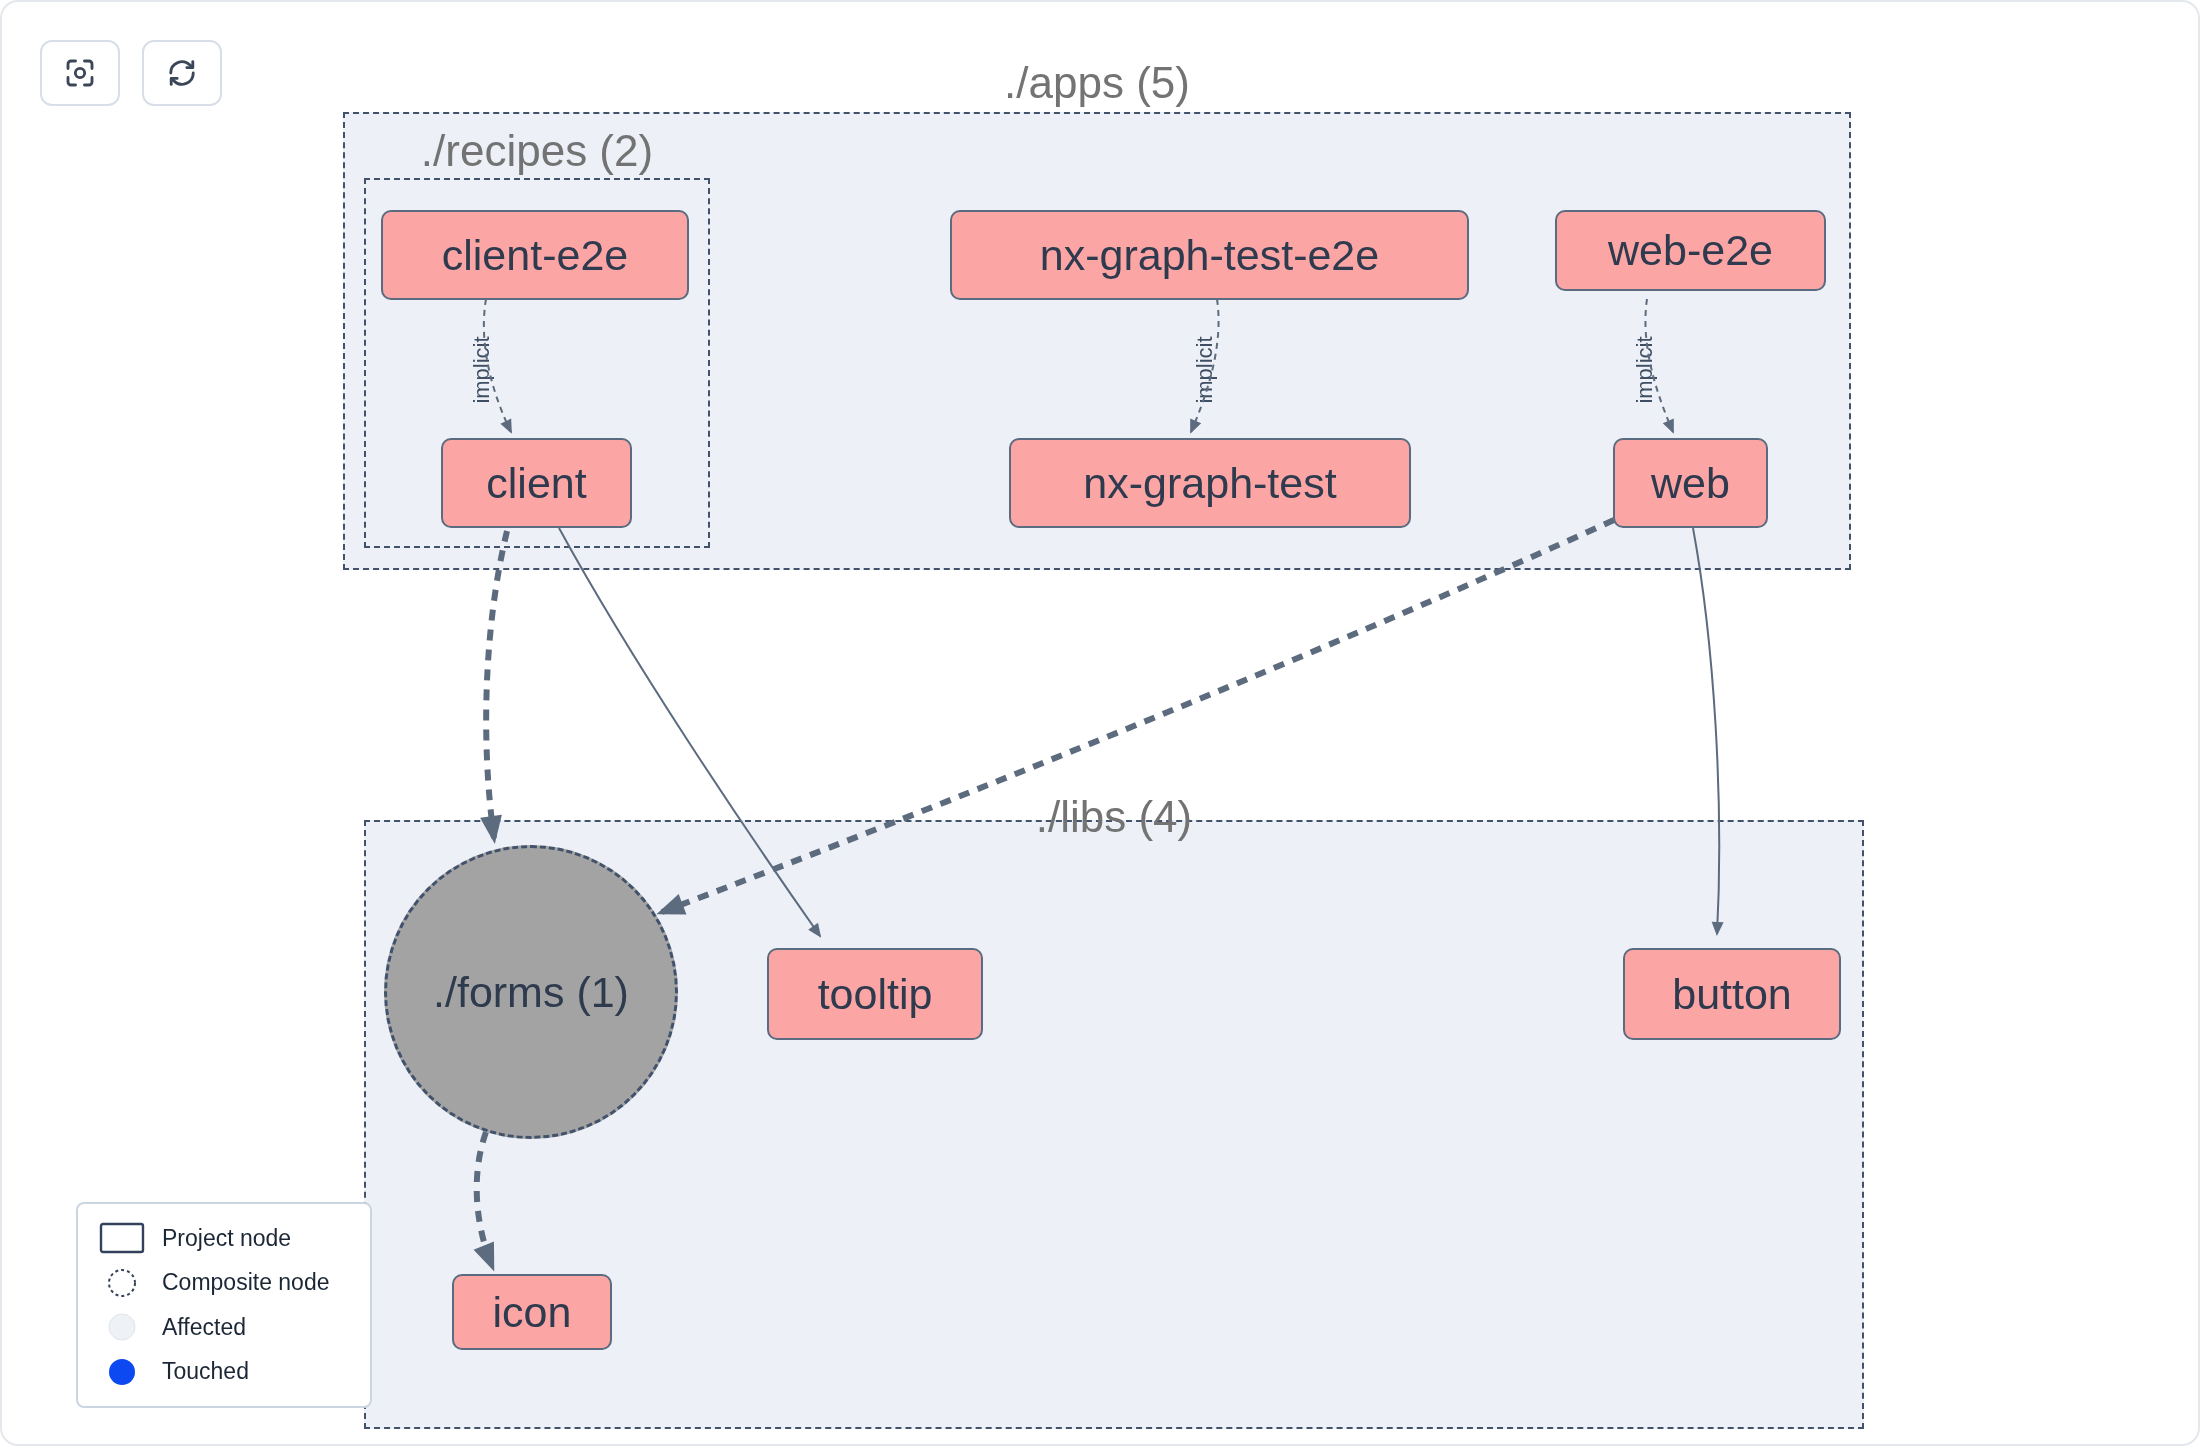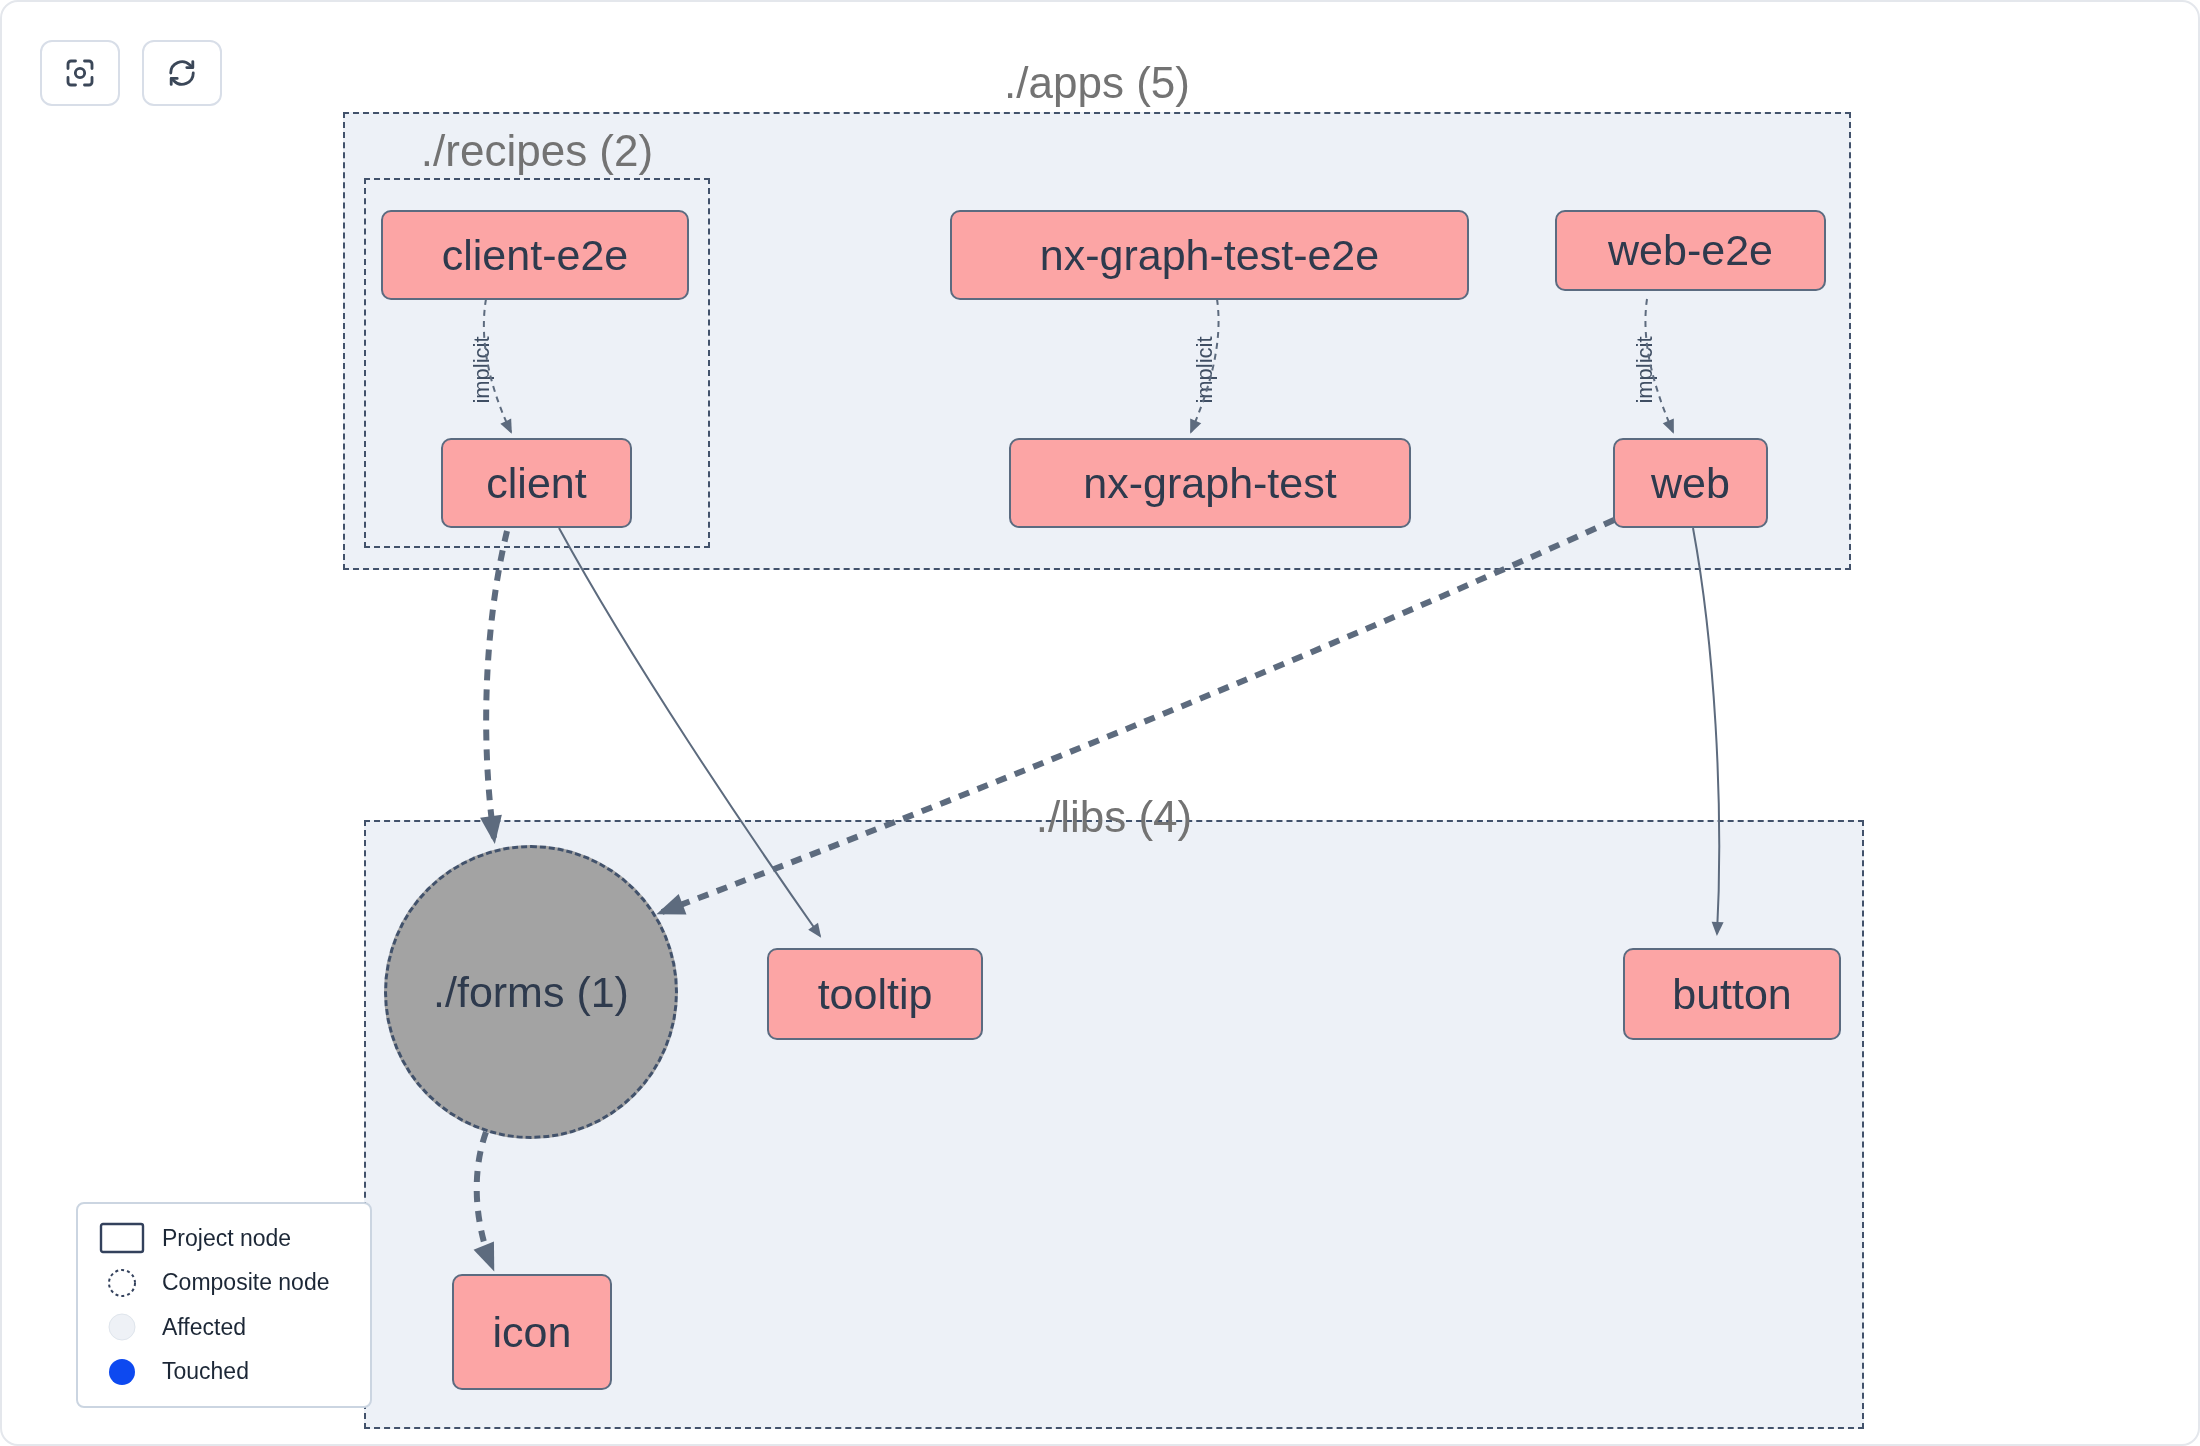--- a/index.html
+++ b/index.html
@@ -180,21 +180,21 @@
   <div class="composite-node" style="left:382px; top:843px; width:294px; height:294px;">
     <span>./forms (1)</span>
   </div>
 
   <div class="node" style="left:765px; top:946px; width:216px; height:92px;">
     <span>tooltip</span>
   </div>
   <div class="node" style="left:1621px; top:946px; width:218px; height:92px;">
     <span>button</span>
   </div>
-  <div class="node" style="left:450px; top:1272px; width:160px; height:116px;">
+  <div class="node" style="left:450px; top:1272px; width:160px; height:76px;">
     <span>icon</span>
   </div>
 
   <div class="legend">
     <div class="legend-row">
       <span class="legend-swatch">
         <svg width="46" height="32" viewBox="0 0 46 32">
             <rect x="2" y="2" width="42" height="28" rx="2" fill="#ffffff" stroke="#33415c" stroke-width="2.4"></rect>
           </svg>
       </span>

